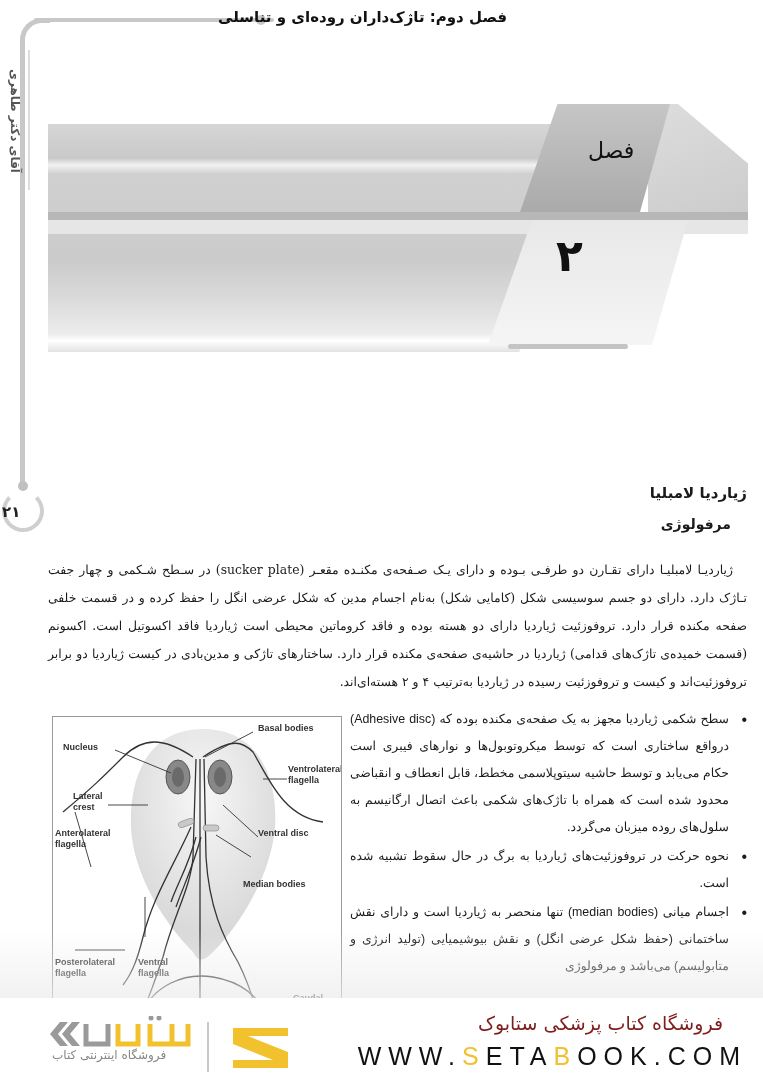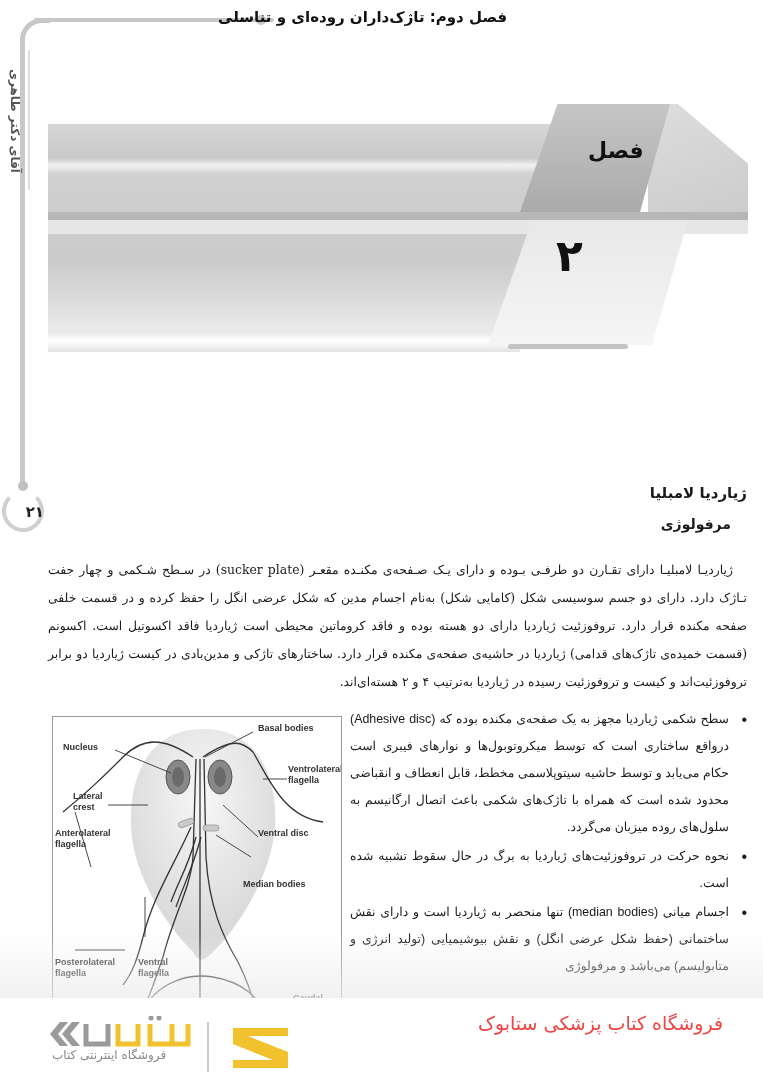--- a/index.html
+++ b/index.html
@@ -11,37 +11,37 @@
   .hdr-dot { position: absolute; left: 256px; top: 15px; width: 10px; height: 10px; border-radius: 50%; background: #c8c8c8; }
   .hdr-title { position: absolute; right: 256px; top: 8px; font-size: 15px; font-weight: bold; direction: rtl; white-space: nowrap; color: #111; left: 0; text-align: left; padding-left: 278px; }
 
   
   .rail-curve { position: absolute; left: 20px; top: 18px; width: 30px; height: 30px; border-left: 5px solid #c8c8c8; border-top: 5px solid #c8c8c8; border-top-left-radius: 22px; box-sizing: border-box; }
   .rail-line { position: absolute; left: 20px; top: 44px; width: 5px; height: 440px; background: #c8c8c8; }
   .rail-dot { position: absolute; left: 18px; top: 481px; width: 10px; height: 10px; border-radius: 50%; background: #c0c0c0; }
   .rail-thin { position: absolute; left: 28px; top: 50px; width: 2px; height: 140px; background: #dcdcdc; }
   .side-label { position: absolute; left: -62px; top: 112px; width: 150px; height: 18px; transform: rotate(90deg); font-size: 12px; font-weight: bold; color: #555; direction: rtl; text-align: center; white-space: nowrap; }
   .page-num-ring { position: absolute; left: 2px; top: 490px; width: 42px; height: 42px; border-radius: 50%; border: 4px solid #cfcfcf; border-top-color: transparent; box-sizing: border-box; }
-  .page-num { position: absolute; left: 2px; top: 503px; width: 42px; text-align: right; font-size: 15px; font-weight: bold; color: #222; }
+  .page-num { position: absolute; left: 2px; top: 503px; width: 42px; text-align: left; font-size: 15px; font-weight: bold; color: #222; }
 
   
   .banner { position: absolute; left: 48px; top: 104px; width: 700px; height: 248px; }
   .banner-main { position: absolute; left: 0; top: 20px; width: 548px; height: 228px;
     background: linear-gradient(180deg, #d6d6d6 0%, #c9c9c9 15%, #f2f2f2 18%, #d0d0d0 22%, #cbcbcb 60%, #d9d9d9 75%, #ececec 92%, #ffffff 95%, #e3e3e3 100%);
     clip-path: polygon(0 0, 100% 0, 86% 100%, 0 100%); border-bottom-right-radius: 10px; }
   .banner-tab { position: absolute; left: 472px; top: 0; width: 150px; height: 108px;
     background: linear-gradient(180deg, #c6c6c6, #aaaaaa); clip-path: polygon(25% 0, 100% 0, 80% 100%, 0 100%); }
   .banner-fold { position: absolute; left: 600px; top: 0; width: 100px; height: 108px;
     background: linear-gradient(160deg, #dddddd, #cccccc); clip-path: polygon(0 0, 30% 0, 100% 55%, 100% 100%, 0 100%); }
   .banner-stripe { position: absolute; left: 0; top: 108px; width: 700px; height: 8px; background: #b7b7b7; }
   .banner-stripe2 { position: absolute; left: 0; top: 116px; width: 700px; height: 14px; background: #e6e6e6; }
   .banner-lower { position: absolute; left: 440px; top: 116px; width: 200px; height: 125px;
     background: linear-gradient(180deg, #e8e8e8, #f5f5f5); clip-path: polygon(22% 0, 100% 0, 82% 100%, 0 100%); }
   .banner-edge { position: absolute; left: 460px; top: 240px; width: 120px; height: 5px; background: #c4c4c4; border-radius: 3px; }
-  .chapter-word { position: absolute; left: 540px; top: 34px; font-size: 22px; font-weight: bold; color: #111; }
+  .chapter-word { position: absolute; left: 540px; top: 34px; font-size: 22px; font-weight: normal; color: #111; }
   .chapter-number { position: absolute; left: 508px; top: 126px; font-size: 44px; font-weight: bold; color: #111; }
   .chapter-title { position: absolute; left: 95px; top: 118px; width: 330px; text-align: center; direction: rtl; font-size: 24px; font-weight: bold; color: #111; }
 
   
   .sec-title { position: absolute; right: 16px; top: 484px; font-size: 15px; font-weight: bold; direction: rtl; }
   .sub-title { position: absolute; right: 32px; top: 516px; font-size: 14px; font-weight: bold; direction: rtl; }
   .para { position: absolute; left: 48px; right: 16px; top: 544px; direction: rtl; text-align: justify; font-size: 12.4px; line-height: 28px; font-family: "DejaVu Serif", serif; }
   .para .indent { display: inline-block; width: 14px; }
 
   .bullets { position: absolute; left: 350px; right: 16px; top: 706px; direction: rtl; font-size: 12.4px; line-height: 27px; font-family: Liberation Sans, sans-serif; margin: 0; padding: 0 18px 0 0; list-style: none; text-align: justify; }
@@ -52,21 +52,21 @@
   .figure { position: absolute; left: 52px; top: 716px; width: 290px; height: 300px; border: 1px solid #9a9a9a; box-sizing: border-box; overflow: hidden; background: #fff; }
   .figure svg { position: absolute; left: 0; top: 0; }
   .fig-label { position: absolute; font-family: "Liberation Sans", sans-serif; font-size: 9px; color: #333; line-height: 11px; font-weight: bold; }
 
   
   .fade { position: absolute; left: 0; top: 930px; width: 763px; height: 70px; background: linear-gradient(180deg, rgba(255,255,255,0) 0%, rgba(235,235,235,0.7) 100%); }
   .footer { position: absolute; left: 0; top: 998px; width: 763px; height: 82px; background: #ffffff; }
   .logo { position: absolute; left: 38px; top: 18px; width: 260px; height: 56px; }
   .logo-sub { position: absolute; left: 52px; top: 50px; font-size: 12px; color: #888; direction: rtl; }
   .logo-divider { position: absolute; left: 207px; top: 24px; width: 2px; height: 50px; background: #c9c9c9; }
-  .store-name { position: absolute; right: 40px; top: 14px; font-size: 19px; direction: rtl; color: #ef4444; }
+  .store-name { position: absolute; right: 40px; top: 14px; font-size: 19px; direction: rtl; color: #7f1d1d; }
   .store-url { position: absolute; right: 16px; top: 44px; font-family: "Liberation Sans", sans-serif; font-size: 25px; letter-spacing: 7px; color: #111; }
   .store-url .hl { color: #f2c12e; }
 </style>
 </head>
 <body>
 
 <div class="rail-curve"></div>
 <div class="hdr-line"></div>
 <div class="hdr-dot"></div>
 <div class="hdr-title">فصل دوم: تاژک‌داران روده‌ای و تناسلی</div>
@@ -171,13 +171,14 @@
     <g fill="none" stroke-width="5">
       <path d="M48 8 L48 28 L70 28 L70 8" stroke="#9a9a9a"></path>
       <path d="M80 8 L80 28 L100 28 L100 8 M112 8 L112 28 L134 28 L134 8 L134 28 L150 28 L150 8" stroke="#f2c12e"></path>
     </g>
     <circle cx="113" cy="2" r="2.5" fill="#9a9a9a"></circle>
     <circle cx="121" cy="2" r="2.5" fill="#9a9a9a"></circle>
   </svg>
   <div class="logo-divider"></div>
   <div class="logo-sub">فروشگاه اینترنتی کتاب</div>
   <div class="store-name">فروشگاه کتاب پزشکی ستابوک</div>
+  <div class="store-url"><span>WWW.</span><span class="hl">S</span><span>ETA</span><span class="hl">B</span><span>OOK.COM</span></div>
 </div>
 
 </body></html>

